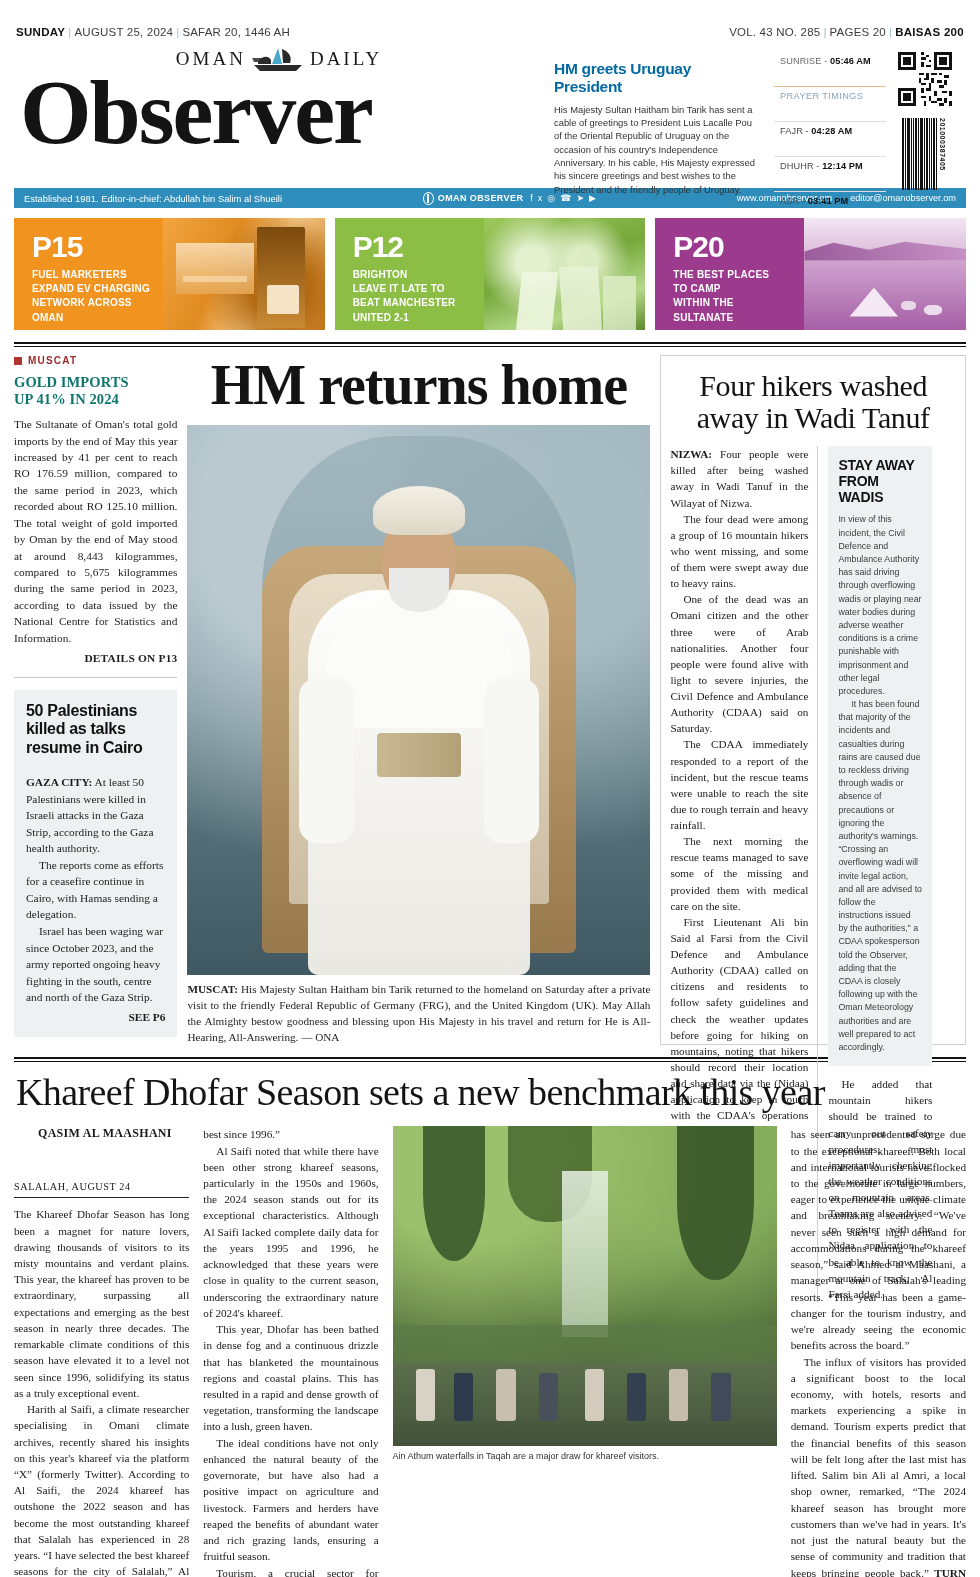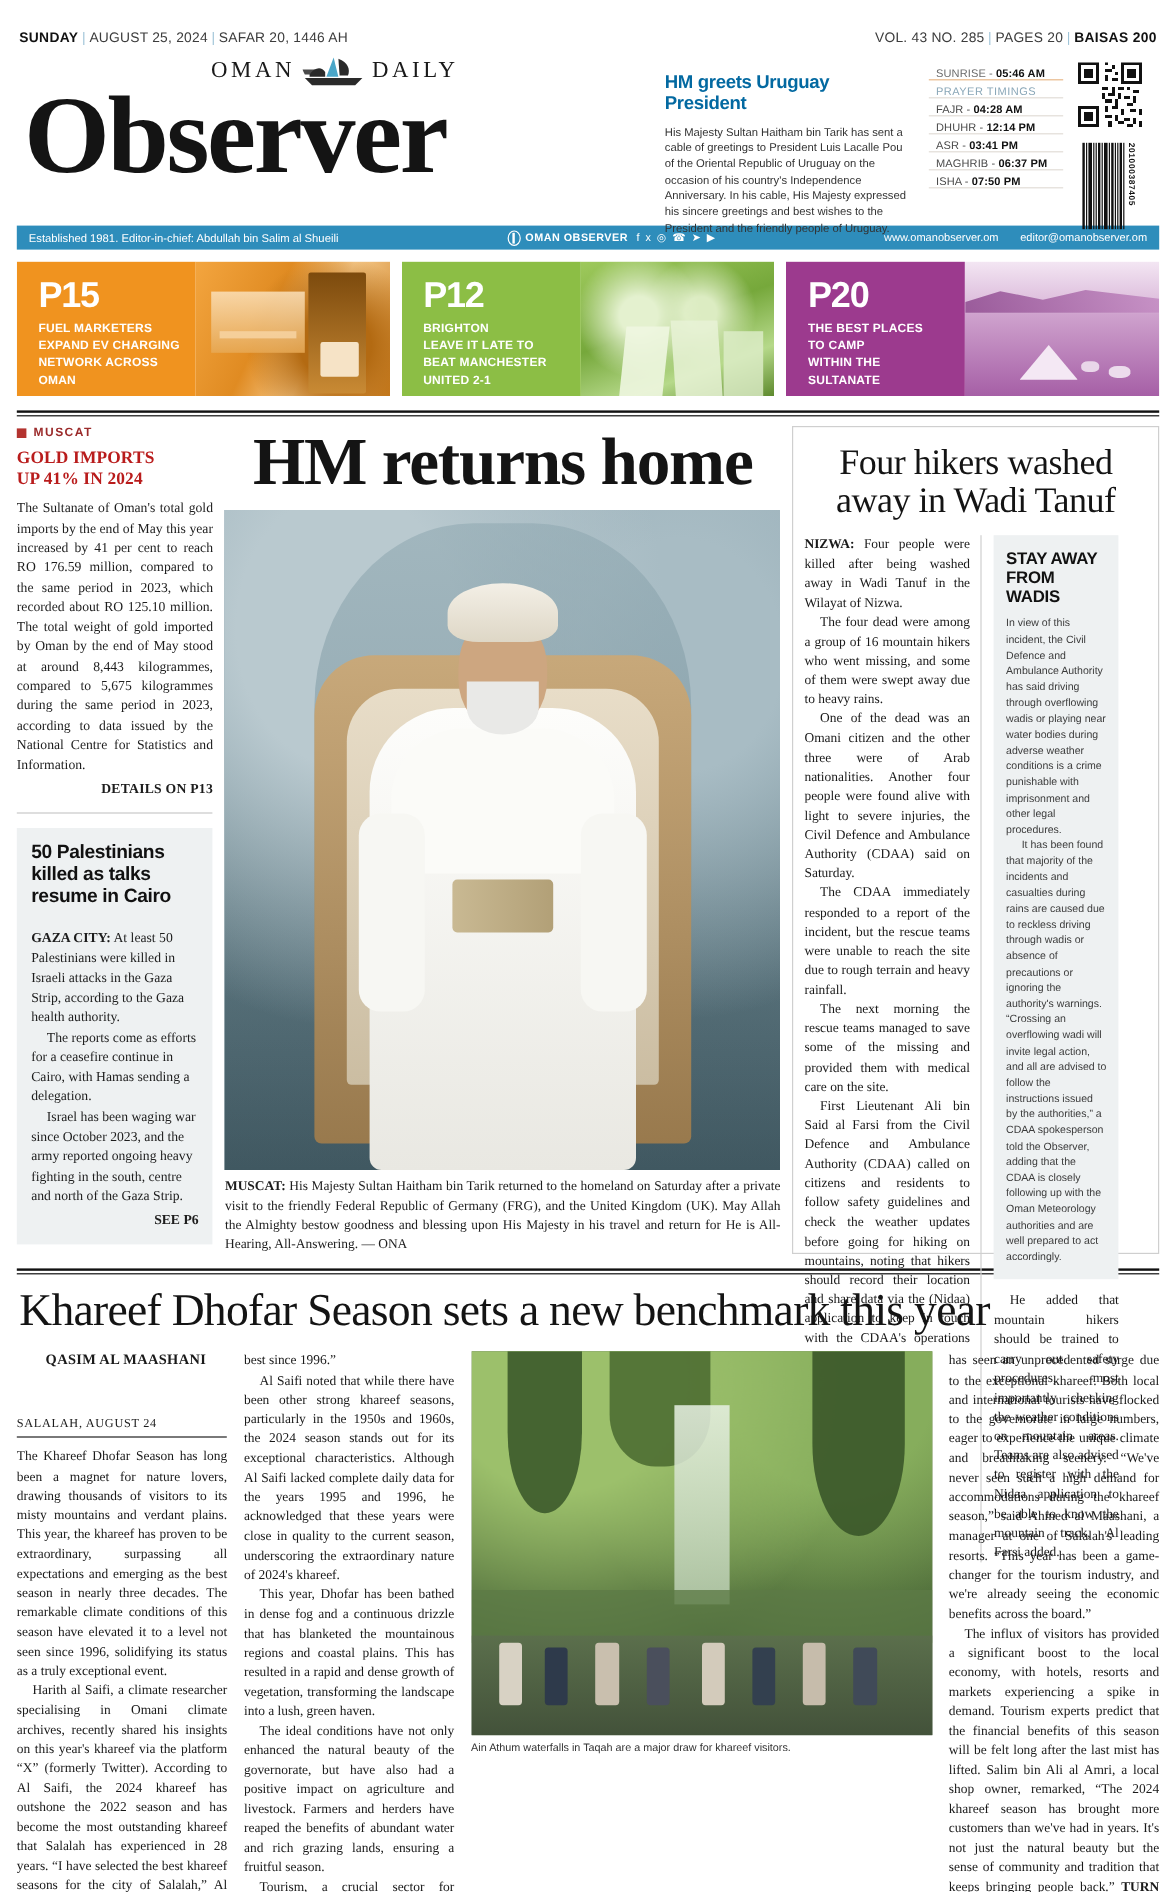--- a/index.html
+++ b/index.html
@@ -47,21 +47,21 @@
     margin-bottom: 7px;
   }
   .mast-mid p {
     font-family: "Liberation Sans", sans-serif; font-size: 9.4px;
     line-height: 1.42; color: #333;
   }
 
   .mast-right { width: 190px; display: flex; padding-top: 8px; }
   .prayer { width: 112px; font-family: "Liberation Sans", sans-serif; font-size: 9.2px; }
   .prayer .row {
-    padding: 4px 2px 0 6px; border-bottom: 1px solid #e2ddd6; color: #4a4a4a;
+    padding: 4px 2px 20px 6px; border-bottom: 1px solid #e2ddd6; color: #4a4a4a;
     letter-spacing: .1px;
   }
   .prayer .row b { color: #111; }
   .prayer .row.head { color: #8aa7b8; letter-spacing: .4px; }
   .prayer .row.sunrise { color: #6b6b6b; border-bottom: 1px solid #e8b98a; }
   .codes { width: 78px; padding-left: 6px; }
   .qr { width: 54px; height: 54px; margin: 0 0 8px 6px; }
   .barcode { width: 46px; height: 72px; margin-left: 10px; position: relative;
              display:flex; align-items:flex-start; }
   .bars { display: flex; gap: 1px; height: 72px; }
@@ -118,21 +118,21 @@
   .col-right { width: 310px; border: 1px solid #cfcfcf; padding: 8px 9px 6px 9px; }
 
   .kicker {
     display: flex; align-items: center; gap: 6px;
     font-family: "Liberation Sans", sans-serif; font-size: 10px; font-weight: bold;
     letter-spacing: 1.2px; color: #9b2b2b;
   }
   .kicker .sq { width: 8px; height: 8px; background: #b3332f; display: inline-block; }
   .brief-h {
     font-family: "Liberation Serif", serif; font-weight: bold; font-size: 14.5px;
-    line-height: 1.18; margin: 8px 0 8px 0; color: #b91c1c; letter-spacing: .1px;
+    line-height: 1.18; margin: 8px 0 8px 0; color: #0f766e; letter-spacing: .1px;
   }
   .body-serif { font-family: "Liberation Serif", serif; font-size: 11.4px; line-height: 1.44; text-align: justify; color: #1d1d1d; }
   .details { text-align: right; font-weight: bold; font-size: 11.4px; margin-top: 4px; letter-spacing: .2px; }
   .sidebar-rule { border-top: 1px solid #c9c9c9; margin: 10px 0 0 0; }
 
   .graybox { background: #eef1f2; padding: 12px 12px 12px 12px; margin-top: 12px; }
   .graybox h2 {
     font-family: "Liberation Sans", sans-serif; font-weight: bold; font-size: 16px;
     line-height: 1.16; letter-spacing: -.3px; color: #111; margin-bottom: 17px;
   }

